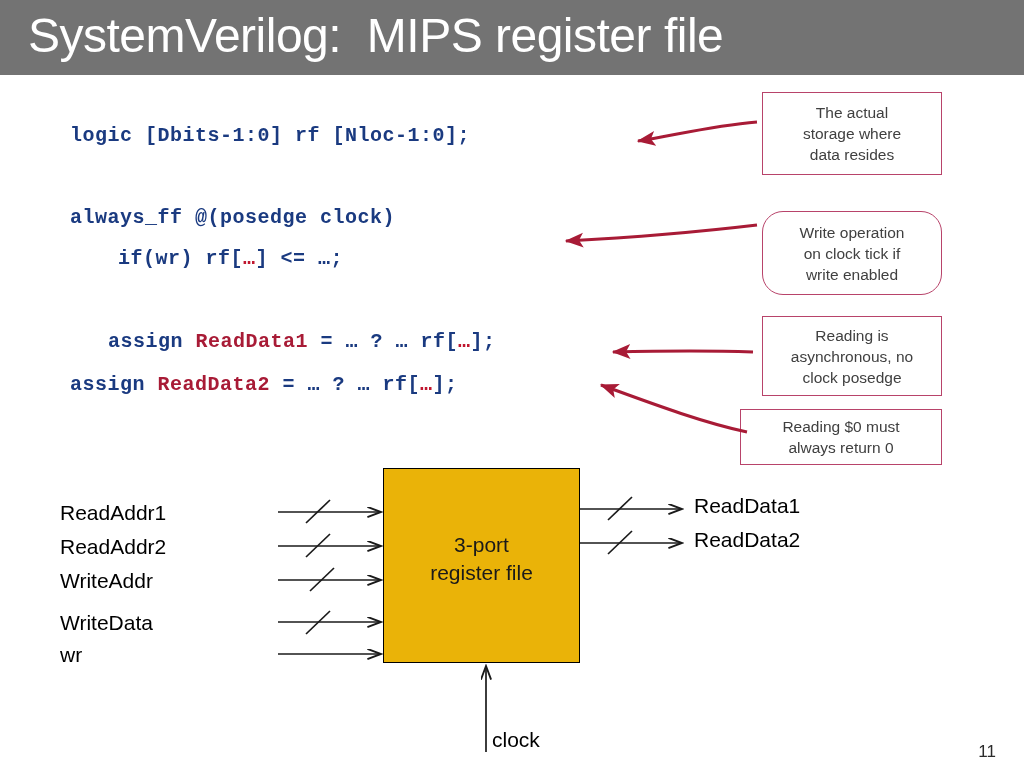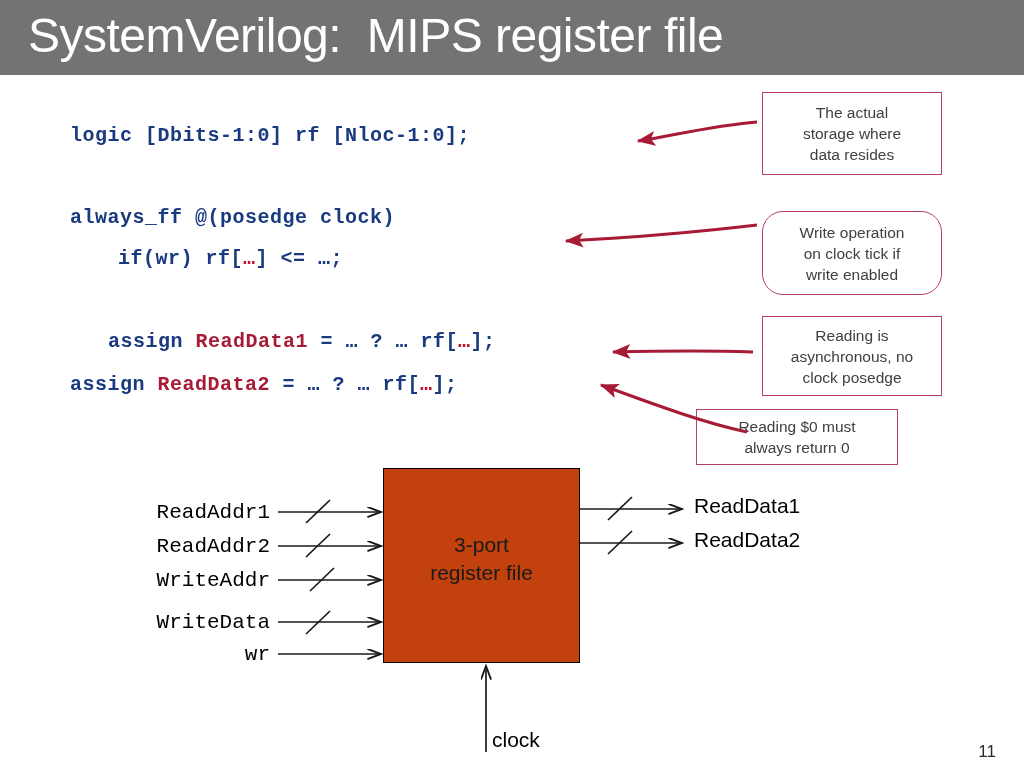--- a/index.html
+++ b/index.html
@@ -84,39 +84,39 @@
     justify-content: center;
     font-family: "Liberation Sans", sans-serif;
   }
   #skeleton-box span { display: block; white-space: pre-line; }
 
   
   #reg-box {
     position: absolute;
     box-sizing: border-box;
     border: 1.7px solid #000000;
-    background: #c2410c;
+    background: #eab308;
   }
   #reg-box-label {
     position: absolute;
     width: 100%;
     text-align: center;
     font-size: 21px;
     line-height: 28px;
     color: #1a1a1a;
     white-space: pre-line;
     font-family: "Liberation Sans", sans-serif;
   }
   .port-label {
     position: absolute;
     font-size: 21px;
     color: #000000;
-    text-align: right;
-    white-space: pre;
-    font-family: Liberation Mono, monospace;
+    text-align: left;
+    white-space: pre;
+    font-family: Liberation Sans, sans-serif;
   }
   .out-label {
     position: absolute;
     font-size: 21px;
     color: #000000;
     text-align: left;
     white-space: pre;
     font-family: "Liberation Sans", sans-serif;
   }
   #clock-label {
@@ -167,21 +167,21 @@
   <div class="callout" id="callout-1" style="left:762px; top:211px; width:180px; height:84px;border-radius:21px;">
     <span>Write operation
 on clock tick if
 write enabled</span>
   </div>
   <div class="callout" id="callout-2" style="left:762px; top:316px; width:180px; height:80px;">
     <span>Reading is
 asynchronous, no
 clock posedge</span>
   </div>
-  <div class="callout" id="callout-3" style="left:696px; top:409px; width:202px; height:56px;">
+  <div class="callout" id="callout-3" style="left:740px; top:409px; width:202px; height:56px;">
     <span>Reading $0 must
 always return 0</span>
   </div>
 
 
   <div id="reg-box" style="left:383px; top:468px; width:197px; height:195px;">
     <div id="reg-box-label" style="top:62px;">3-port
 register file</div>
   </div>
 

